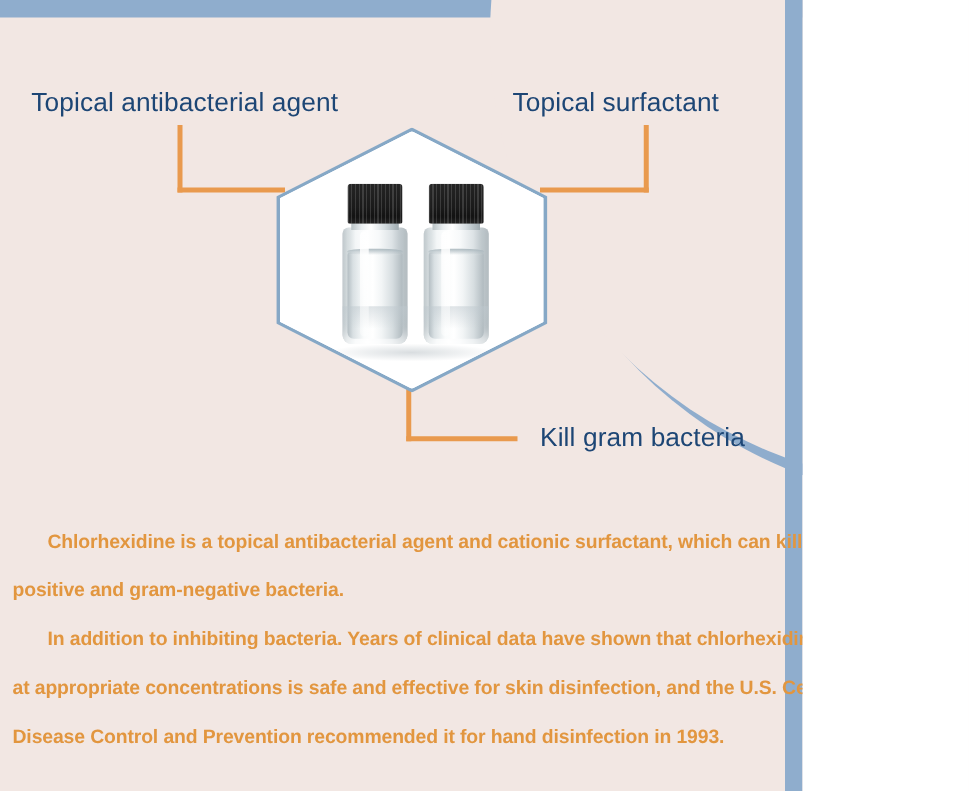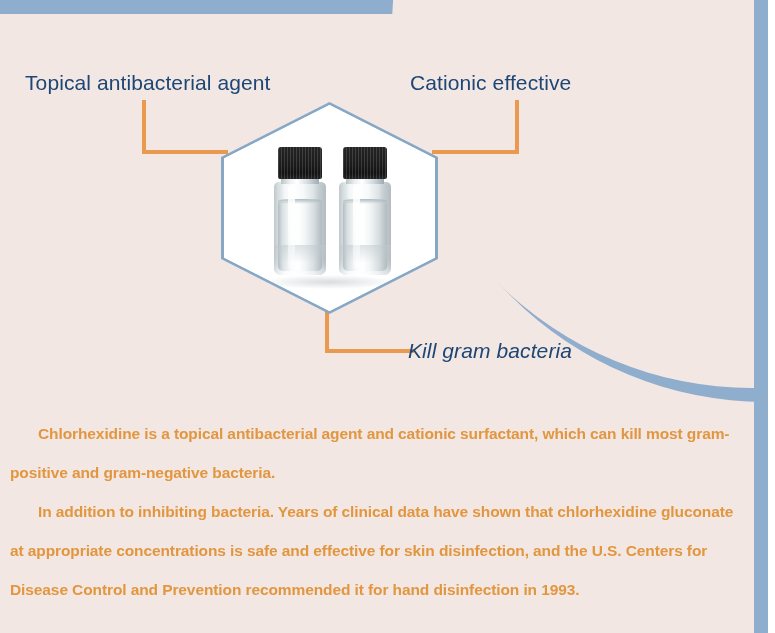--- a/index.html
+++ b/index.html
@@ -2,21 +2,21 @@
 <html><head>
 <meta charset="utf-8">
 <style>
   html, body {
     margin: 0;
     padding: 0;
     background: #ffffff;
   }
   #poster {
     position: relative;
-    width: 768px;
+    width: 642px;
     height: 633px;
     background: #f2e7e3;
     overflow: hidden;
     font-family: "Liberation Sans", sans-serif;
   }
 
   
   .edge-top {
     position: absolute;
     left: 0; top: 0;
@@ -171,21 +171,21 @@
   .callout {
     position: absolute;
     color: #1d4675;
     font-size: 21px;
     font-weight: 500;
     letter-spacing: 0.1px;
     white-space: nowrap;
   }
   .callout-topical  { left: 25px;  top: 71px; }
   .callout-cationic { left: 410px; top: 71px; }
-  .callout-kill     { left: 408px; top: 339px; font-style: italic; }
+  .callout-kill     { left: 432px; top: 339px; }
 
   
   .body-copy {
     position: absolute;
     left: 10px;
     top: 414px;
     width: 735px;
     color: #e2963f;
     font-size: 15.5px;
     font-weight: bold;
@@ -240,21 +240,21 @@
           <div class="vial-shine"></div>
           <div class="vial-neck"></div>
           <div class="vial-cap"></div>
         </div>
       </div>
     </div>
   </div>
 
   <div class="callout callout-topical">Topical antibacterial agent</div>
 
-  <div class="callout callout-cationic">Cationic effective</div>
+  <div class="callout callout-cationic">Topical surfactant</div>
 
   <div class="callout callout-kill">Kill gram bacteria</div>
 
   <div class="body-copy">
     <p>Chlorhexidine is a topical antibacterial agent and cationic surfactant, which can kill most gram-positive and gram-negative bacteria.</p>
     <p>In addition to inhibiting bacteria. Years of clinical data have shown that chlorhexidine gluconate at appropriate concentrations is safe and effective for skin disinfection, and the U.S. Centers for Disease Control and Prevention recommended it for hand disinfection in 1993.</p>
   </div>
 
 </div>
 

